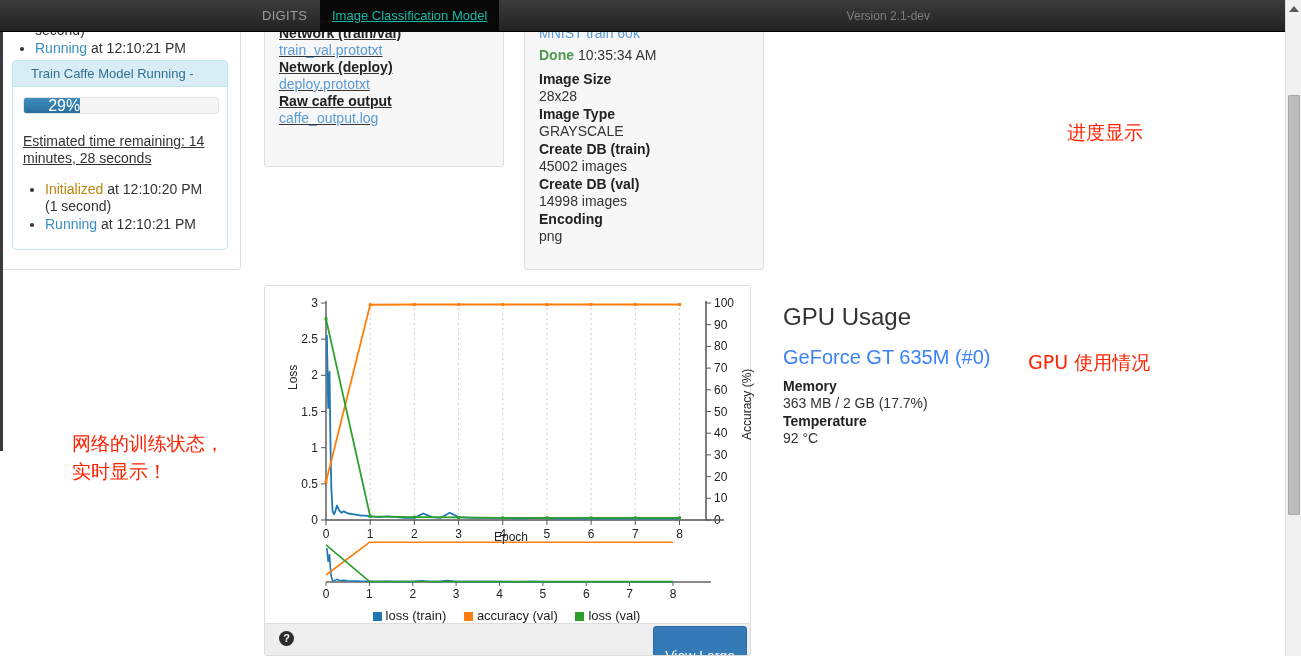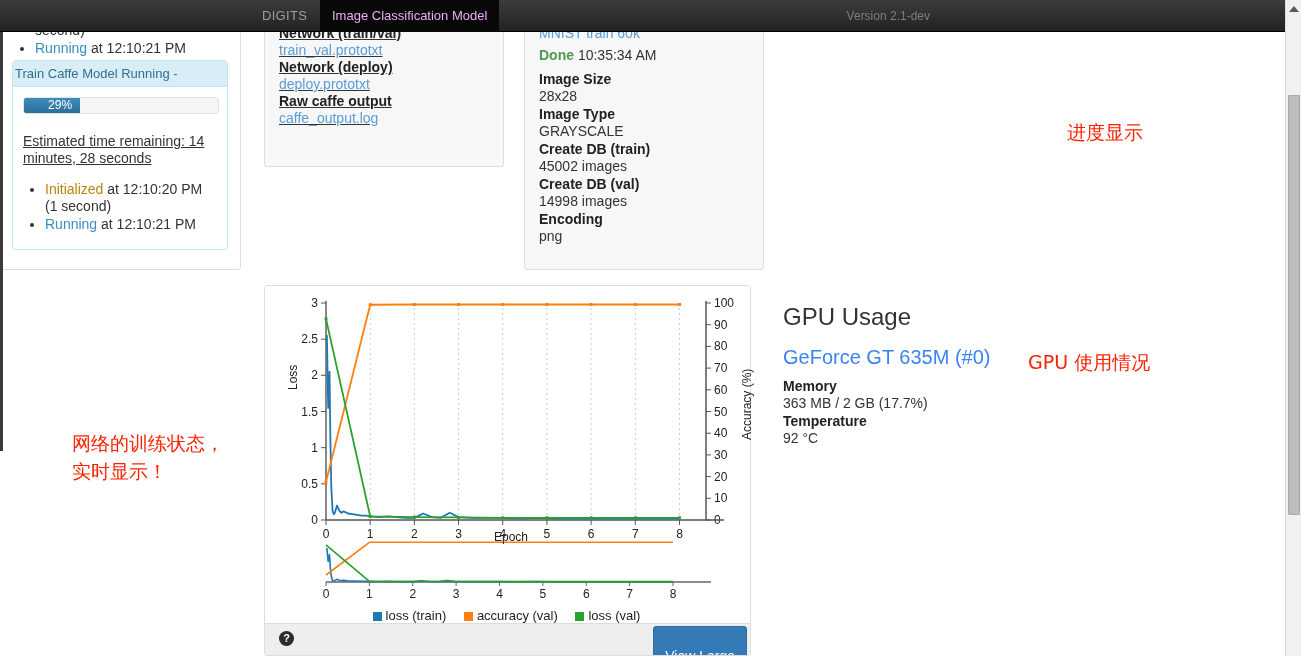--- a/index.html
+++ b/index.html
@@ -22,22 +22,22 @@
     border-bottom: 1px solid #000;
     z-index: 40;
   }
   .nav-brand {
     position: absolute; left: 252px; top: 0; height: 24px; line-height: 32px;
     color: #9d9d9d; font-size: 13px; padding: 0 10px; letter-spacing: .3px;
     cursor: pointer;
   }
   .nav-tab {
     position: absolute; left: 320px; top: 0; height: 32px; line-height: 32px;
-    background: #080808; color: #f0abfc; font-size: 13px;
-    padding: 0 12px; cursor: pointer;
+    background: #080808; color: #14b8a6; font-size: 13px;
+    padding: 0 12px; cursor: pointer; text-decoration: underline;
   }
   .nav-version {
     position: absolute; right: 355px; top: 0; height: 32px; line-height: 32px;
     color: #7d7d7d; font-size: 12px;
   }
 
   
   .left-sliver {
     position: absolute; left: 0; top: 31px; width: 3px; height: 420px;
     background: #3a3a3c; z-index: 30;
@@ -88,34 +88,34 @@
   .status-list { margin: 0; padding: 0 0 0 34px; list-style: disc; }
   .status-list li { line-height: 17px; color: #333; margin-bottom: 1px; }
   .st-init { color: #b8860b; }
   .st-run  { color: #3a8ec0; }
 
   .task-box {
     position: absolute; left: 12px; top: 60px; width: 216px; height: 190px;
     border: 1px solid #bce8f1; border-radius: 4px; background: #fff;
   }
   .task-head {
-    height: 26px; line-height: 26px; padding: 0 2px;
+    height: 26px; line-height: 26px; padding: 0 18px;
     background: #d9edf7; color: #31708f; font-size: 13px;
     border-bottom: 1px solid #bce8f1;
   }
   .task-caret { color: #31708f; }
   .task-body { padding: 10px; }
   .progress {
     height: 17px; width: 196px; background: #f5f5f5;
     border: 1px solid #e3e3e3; border-radius: 3px; overflow: hidden;
   }
   .progress-bar {
     height: 100%; width: 29%;
     background: linear-gradient(to bottom,#3c8dbc 0%, #2a6f9e 100%);
-    color: #fff; font-size: 12px; line-height: 15px; text-align: center; padding-left: 16px;
+    color: #fff; font-size: 16px; line-height: 15px; text-align: right; padding-left: 16px;
   }
   .eta { margin-top: 19px; line-height: 17px; color: #333; text-decoration: underline; }
   .task-list { margin: 14px 0 0 0; padding: 0 0 0 22px; list-style: disc; }
   .task-list li { line-height: 17px; margin-bottom: 1px; color:#333; }
 
   
   #gpu-section { position: absolute; left: 783px; top: 302px; width: 250px; }
   #gpu-title { font-size: 24px; font-weight: normal; color: #333; margin: 0 0 14px 0; line-height: 30px;}
   #gpu-name { font-size: 20px; color: #3b82f6; margin-bottom: 9px; }
 

